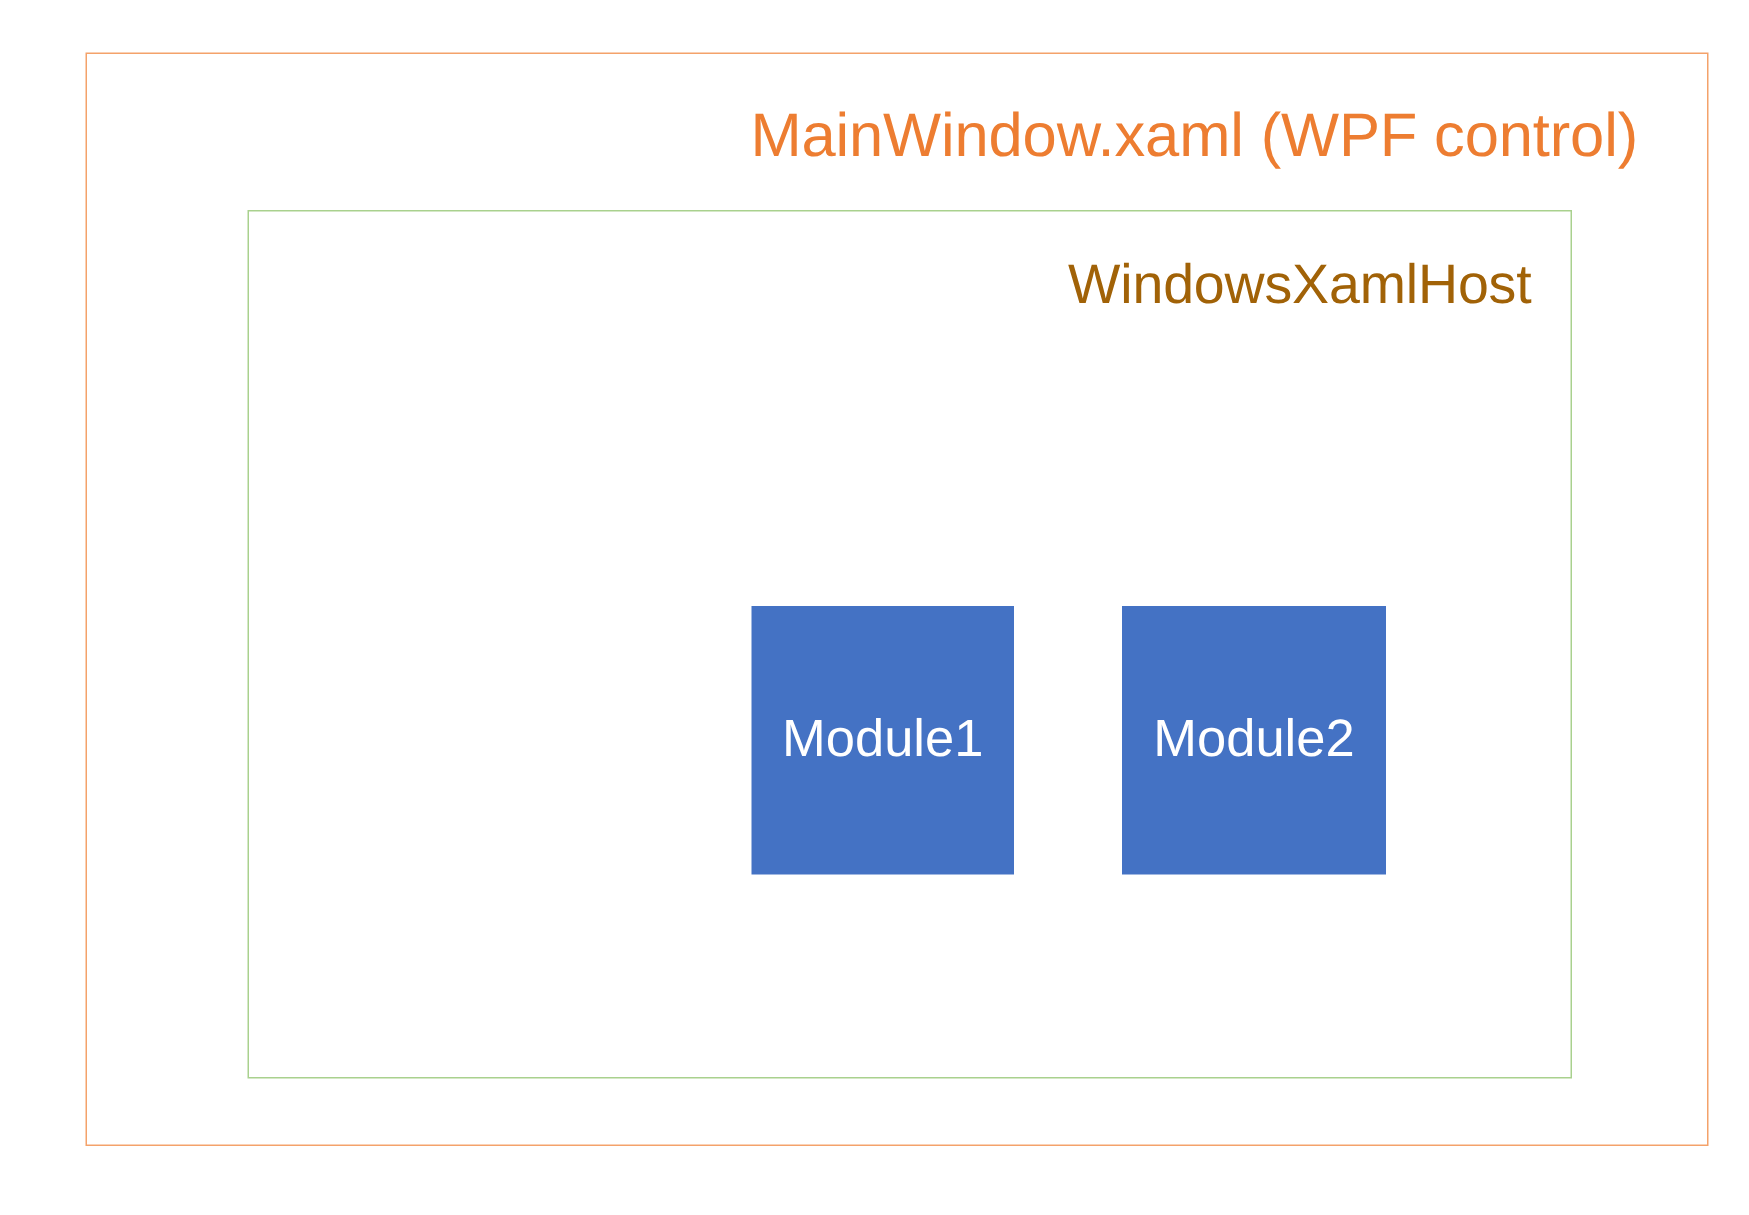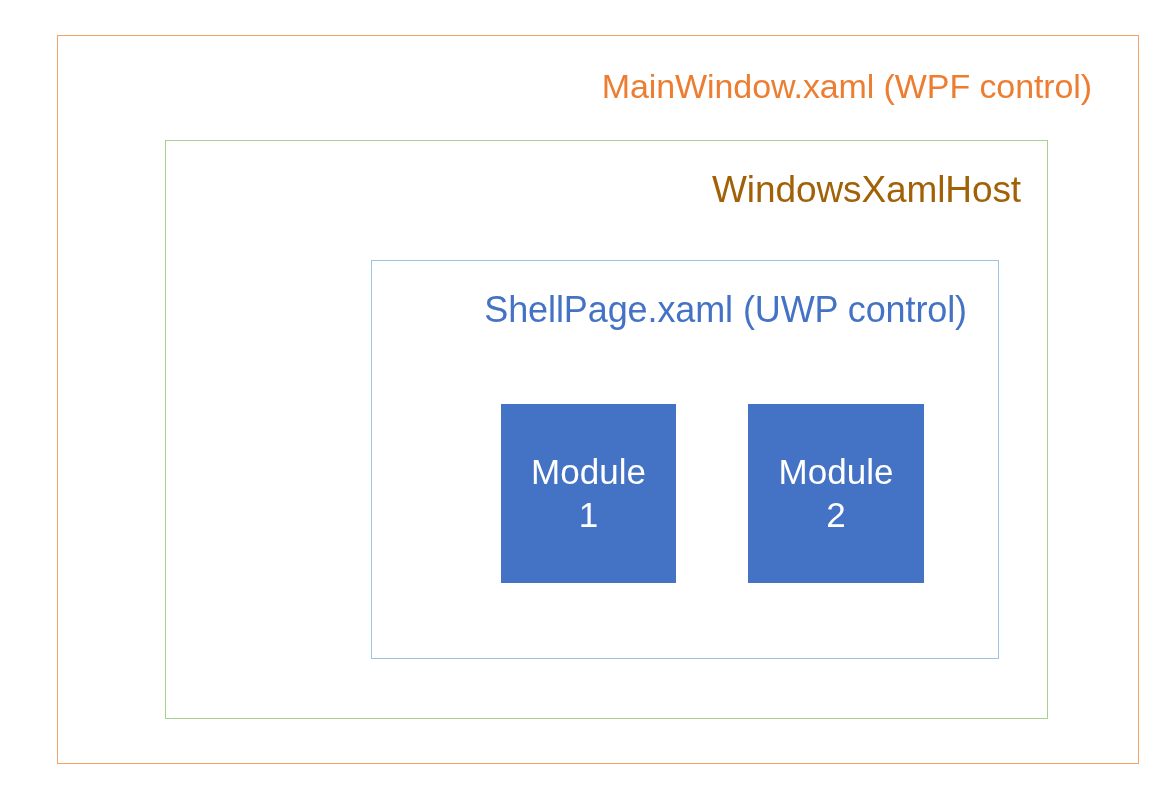--- a/index.html
+++ b/index.html
@@ -57,21 +57,21 @@
     text-align: right;
     white-space: nowrap;
     font-weight: 400;
     line-height: 1.08;
     letter-spacing: -0.1px;
   }
 
   .caption-wpf {
     top: 32px;
     right: 46px;
-    font-size: 34px;
+    font-size: 41px;
     color: #ED7D31;
   }
 
   .caption-host {
     top: 29px;
     right: 26px;
     font-size: 37px;
     color: #a16207;
   }
 
@@ -82,21 +82,21 @@
     color: #4472C4;
   }
 
   
   .module {
     position: absolute;
     box-sizing: border-box;
     background: #4472C4;
     color: #ffffff;
     display: flex;
-    flex-direction: column;
+    flex-direction: row;
     align-items: center;
     justify-content: center;
     font-size: 35px;
     line-height: 1.22;
     text-align: center;
   }
 
   .module-1 {
     left: 501px;
     top: 404px;
@@ -121,23 +121,20 @@
 <div id="canvas">
 
   <div class="layer layer-wpf">
     <div class="layer-caption caption-wpf">MainWindow.xaml (WPF control)</div>
   </div>
 
   <div class="layer layer-host">
     <div class="layer-caption caption-host">WindowsXamlHost</div>
   </div>
 
-  <div class="layer layer-uwp">
-    <div class="layer-caption caption-uwp">ShellPage.xaml (UWP control)</div>
-  </div>
 
   <div class="module module-1">
     <span class="module-line">Module</span>
     <span class="module-line">1</span>
   </div>
 
   <div class="module module-2">
     <span class="module-line">Module</span>
     <span class="module-line">2</span>
   </div>

